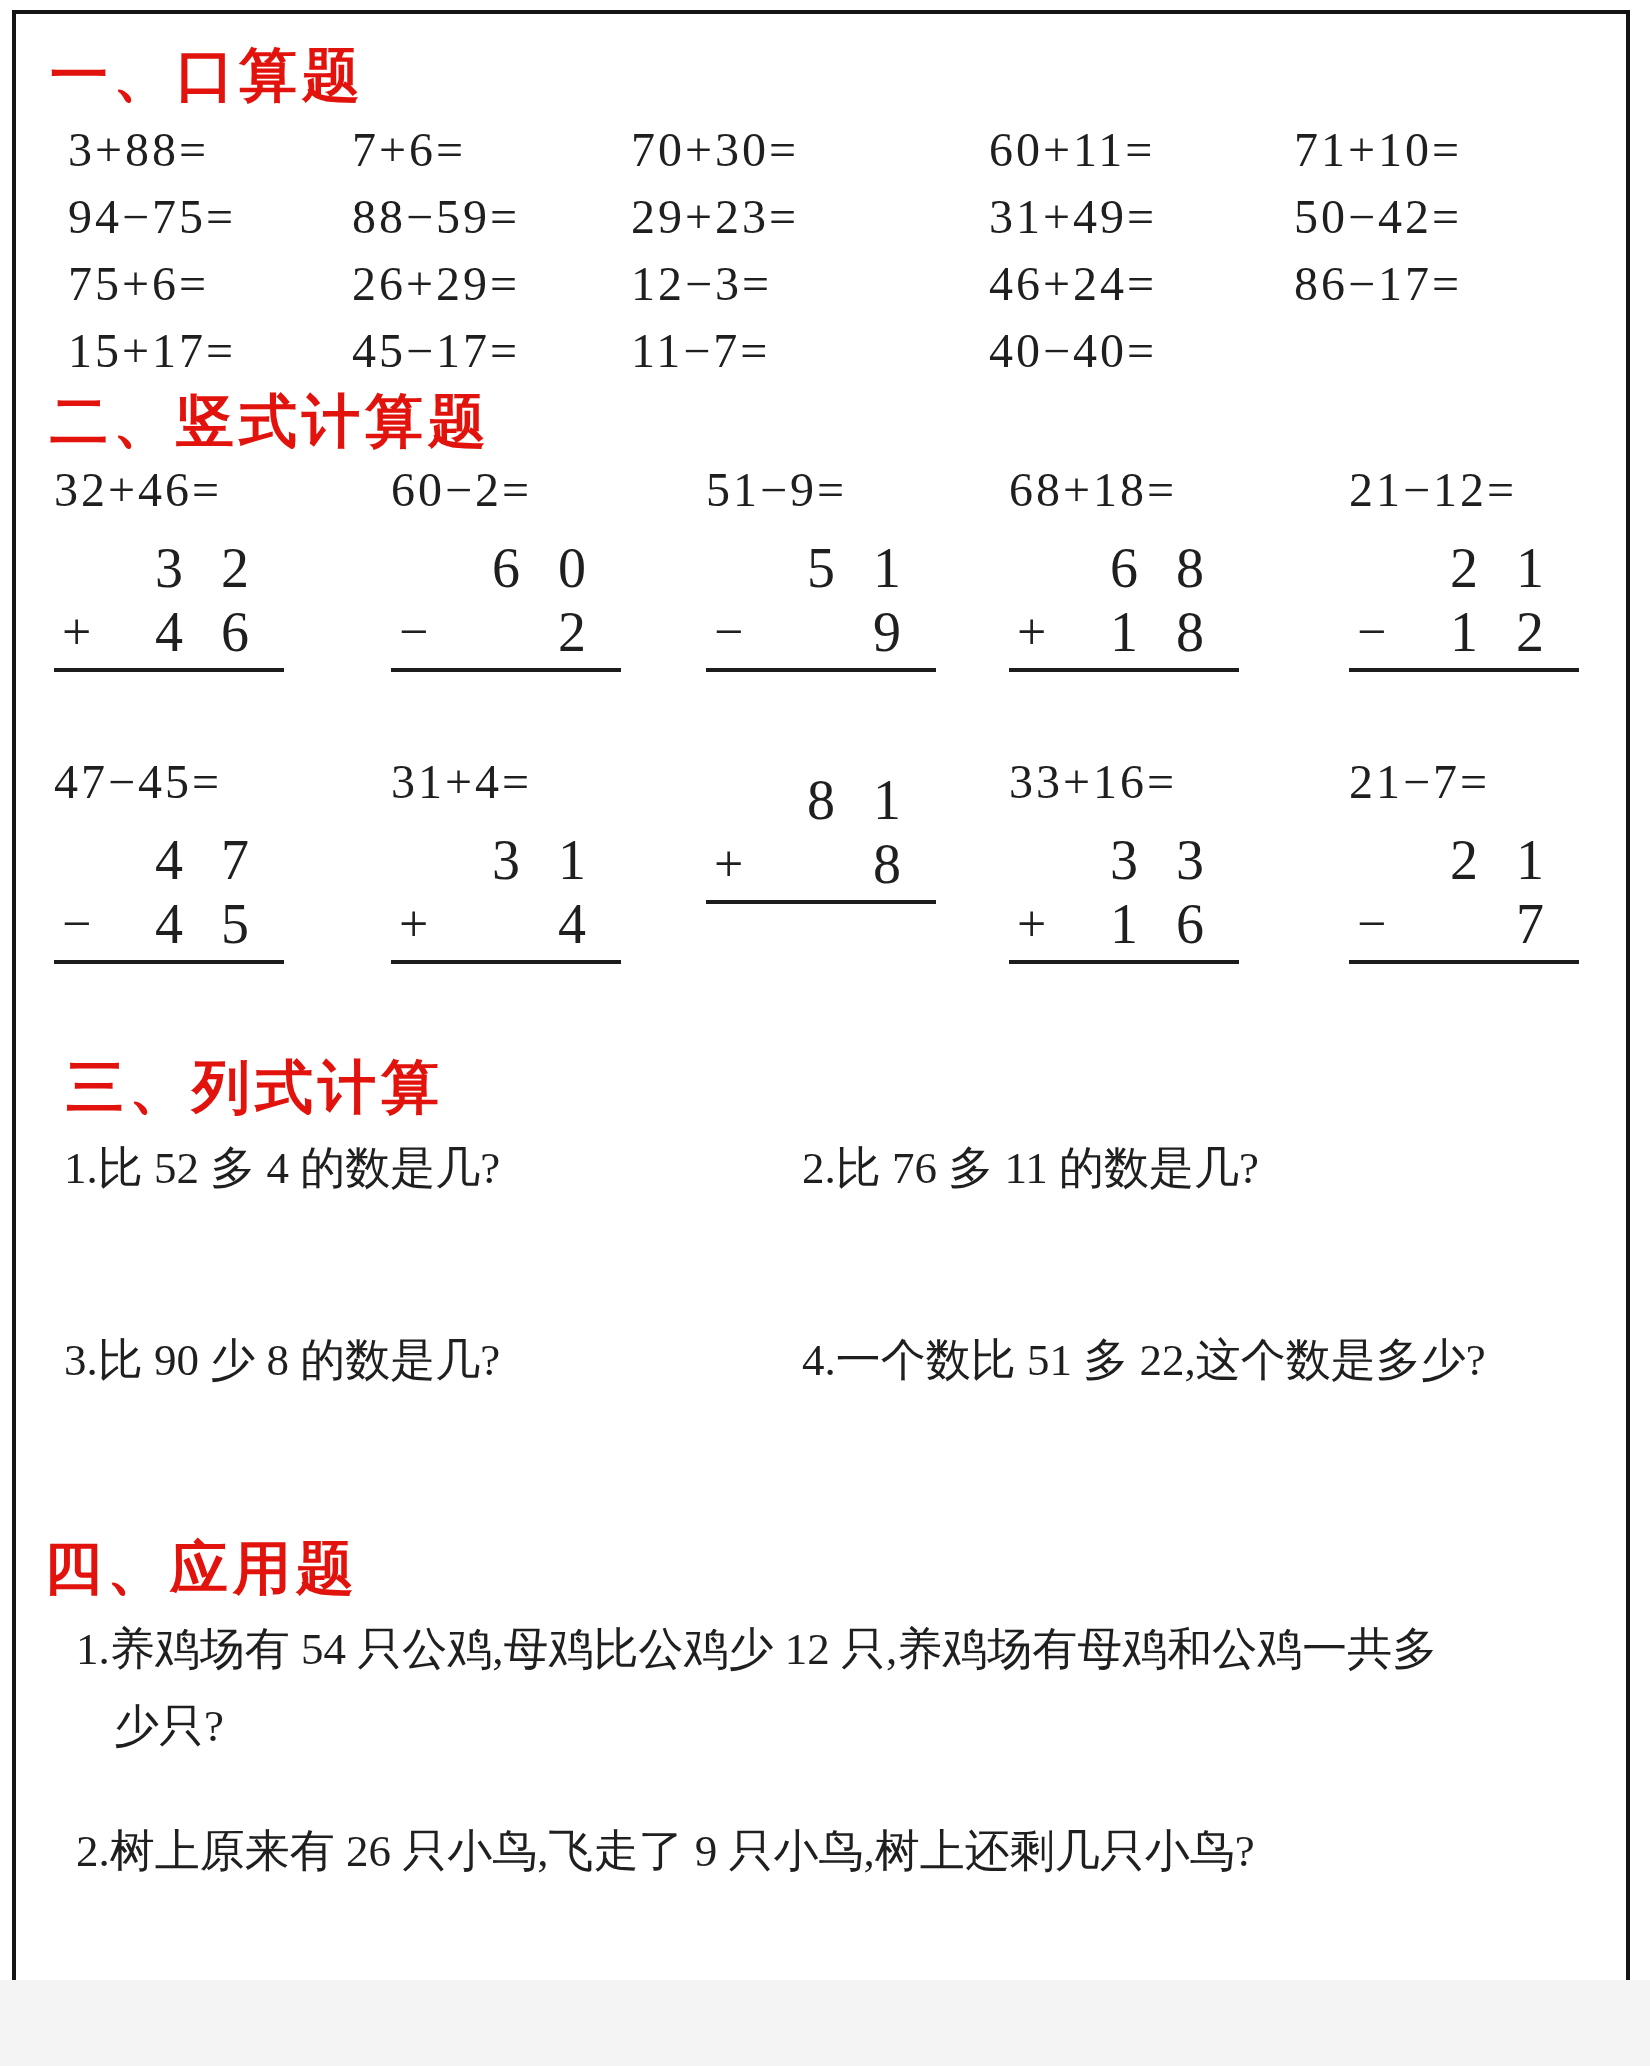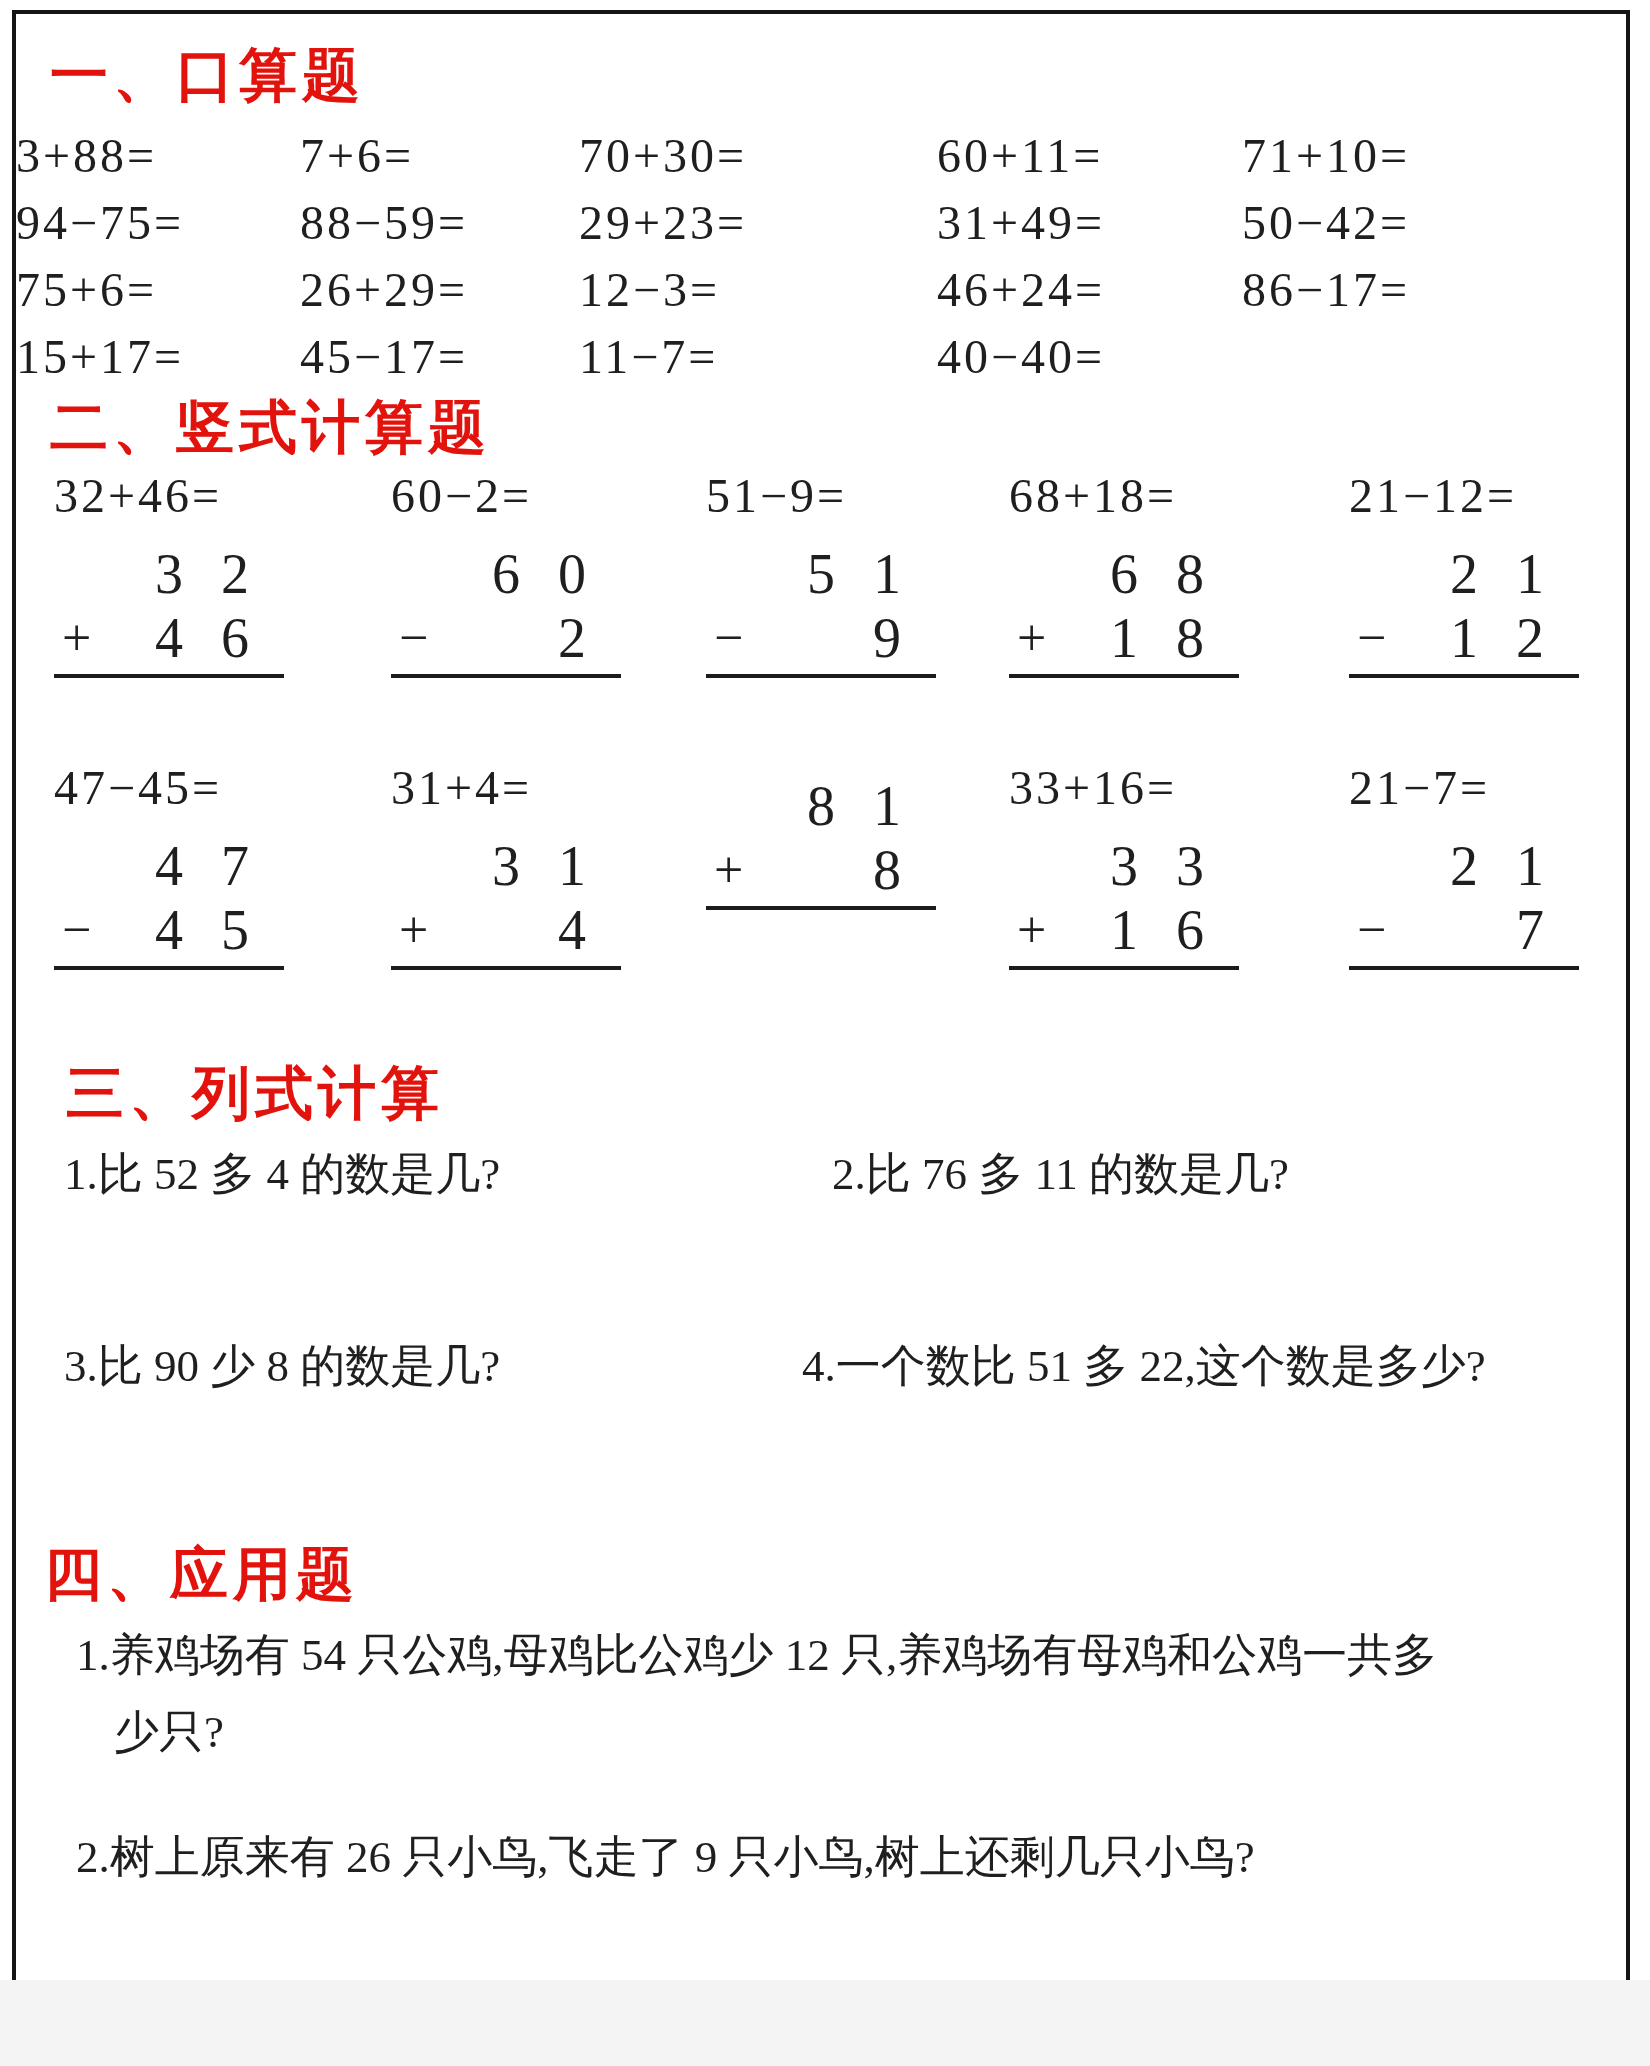--- a/index.html
+++ b/index.html
@@ -41,21 +41,22 @@
   }
   .hd1 { margin: 30px 0 0 34px; }
   .hd2 { margin: 6px 0 0 34px; }
   .hd3 { margin: 92px 0 0 50px; }
   .hd4 { margin: 148px 0 0 28px; }
 
   
   .oral {
     display: grid;
     grid-template-columns: 284px 279px 358px 305px 1fr;
-    margin-top: 14px;
+    padding-left: 52px;
+    margin-top: 8px;
     font-size: 48px;
     letter-spacing: 3px;
     line-height: 67px;
   }
   .oral .prob { white-space: nowrap; }
 
   
   .vgroup {
     display: grid;
     grid-template-columns: 337px 315px 303px 340px 1fr;
@@ -76,21 +77,21 @@
   .vline { border-top: 4px solid #1c1c1c; width: 230px; margin-top: 4px; }
 
   
   .excol {
     display: grid;
     grid-template-columns: 738px 1fr;
     padding-left: 48px;
     font-size: 45px;
     line-height: 58px;
   }
-  .ex1 { margin-top: 20px; gap: 30px; }
+  .ex1 { margin-top: 20px; }
   .ex2 { margin-top: 134px; padding-left: 48px; }
   .exitem { white-space: nowrap; }
 
   
   .word {
     font-size: 45px;
     line-height: 77px;
     margin: 10px 0 0 60px;
     padding-left: 38px;
     text-indent: -38px;

